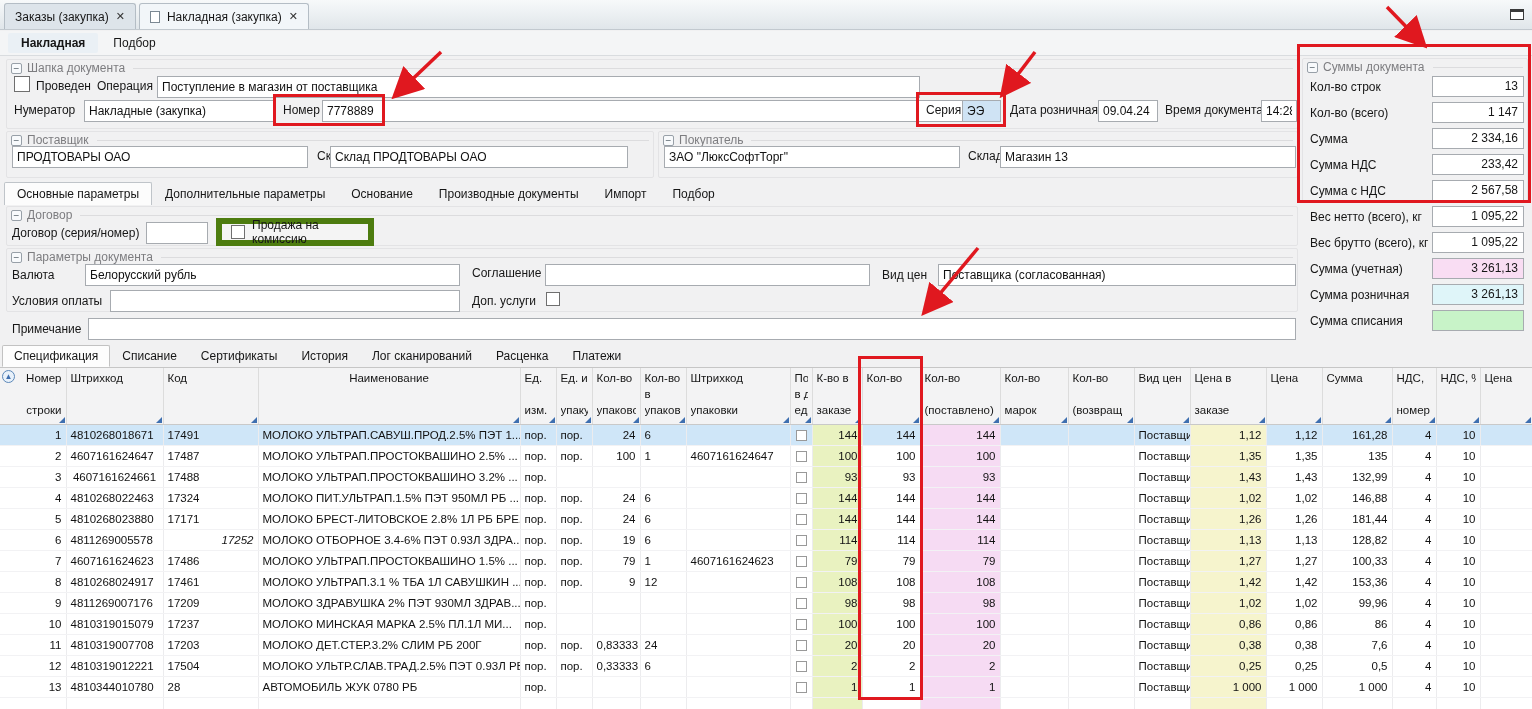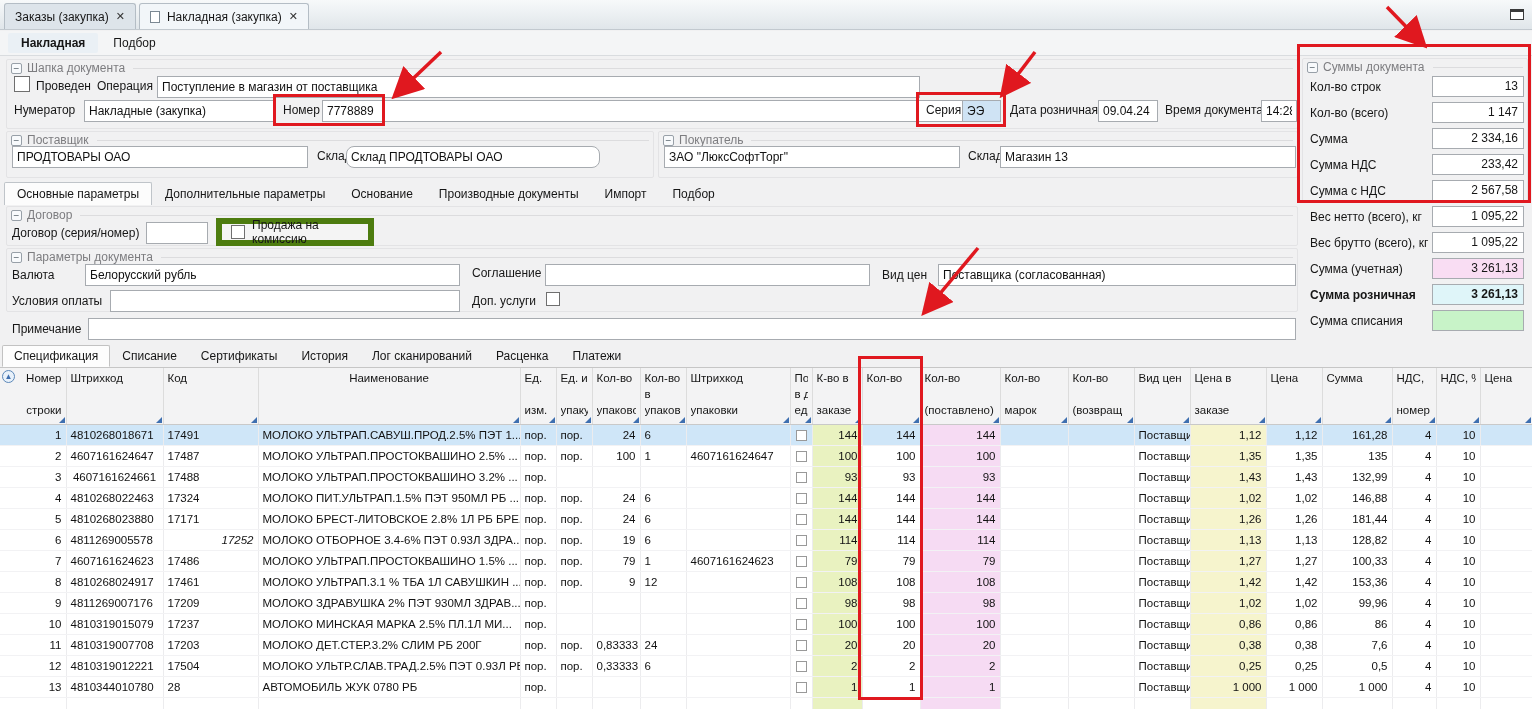--- a/index.html
+++ b/index.html
@@ -106,21 +106,21 @@
 
     <div class="grp" style="left:6px;top:75px;width:648px;height:47px">
       <div class="grp-head">
         <span class="collapse-icon">−</span>
         <span class="grp-title">Поставщик</span>
         <span class="grp-rule"></span>
       </div>
     </div>
     <input class="inp" style="left: 12px; top: 90px; width: 296px;" value="ПРОДТОВАРЫ ОАО">
     <span class="lbl" style="left:317px;top:93px">Склад</span>
-    <input class="inp" style="left: 346px; top: 90px; width: 254px; border-radius: 8px;" value="Склад ПРОДТОВАРЫ ОАО">
+    <input class="inp" style="left: 330px; top: 90px; width: 298px;" value="Склад ПРОДТОВАРЫ ОАО">
 
     <div class="grp" style="left:658px;top:75px;width:640px;height:47px">
       <div class="grp-head">
         <span class="collapse-icon">−</span>
         <span class="grp-title">Покупатель</span>
         <span class="grp-rule"></span>
       </div>
     </div>
     <input class="inp" style="left: 664px; top: 90px; width: 296px;" value="ЗАО &quot;ЛюксСофтТорг&quot;">
     <span class="lbl" style="left:968px;top:93px">Склад</span>
@@ -203,21 +203,21 @@
           <div class="tval">1 095,22</div>
         </div>
         <div class="trow" style="top: 156px;">
           <span class="tlbl">Вес брутто (всего), кг</span>
           <div class="tval">1 095,22</div>
         </div>
         <div class="trow" style="top: 182px;">
           <span class="tlbl">Сумма (учетная)</span>
           <div class="tval" style="background: rgb(249, 221, 243);">3 261,13</div>
         </div>
-        <div class="trow" style="top: 208px; font-weight: bold;">
+        <div class="trow" style="top: 208px;">
           <span class="tlbl">Сумма розничная</span>
           <div class="tval" style="background: rgb(223, 245, 249);">3 261,13</div>
         </div>
         <div class="trow" style="top: 234px;">
           <span class="tlbl">Сумма списания</span>
           <div class="tval" style="background: rgb(200, 243, 200);"></div>
         </div>
       </div>
 
   </div>

